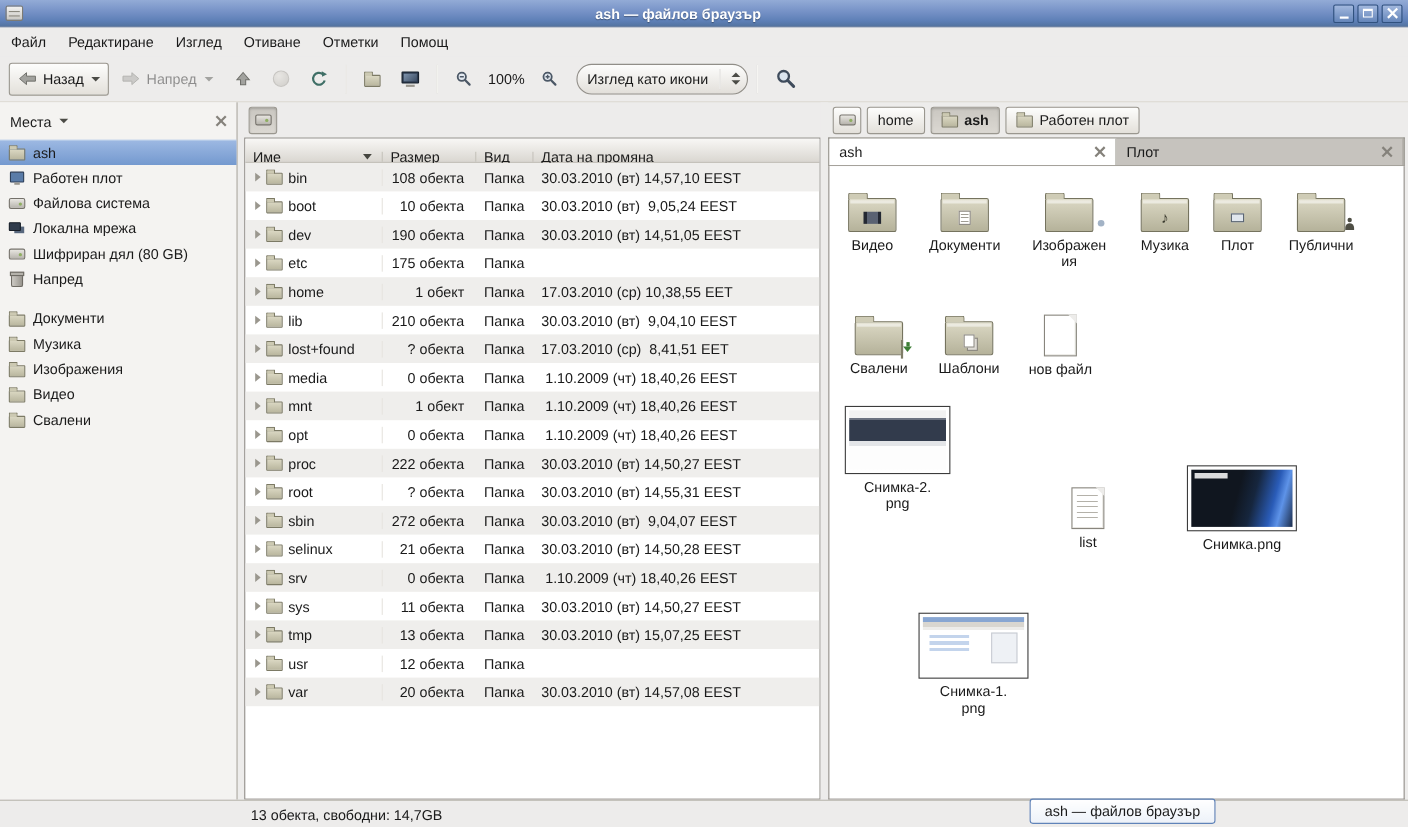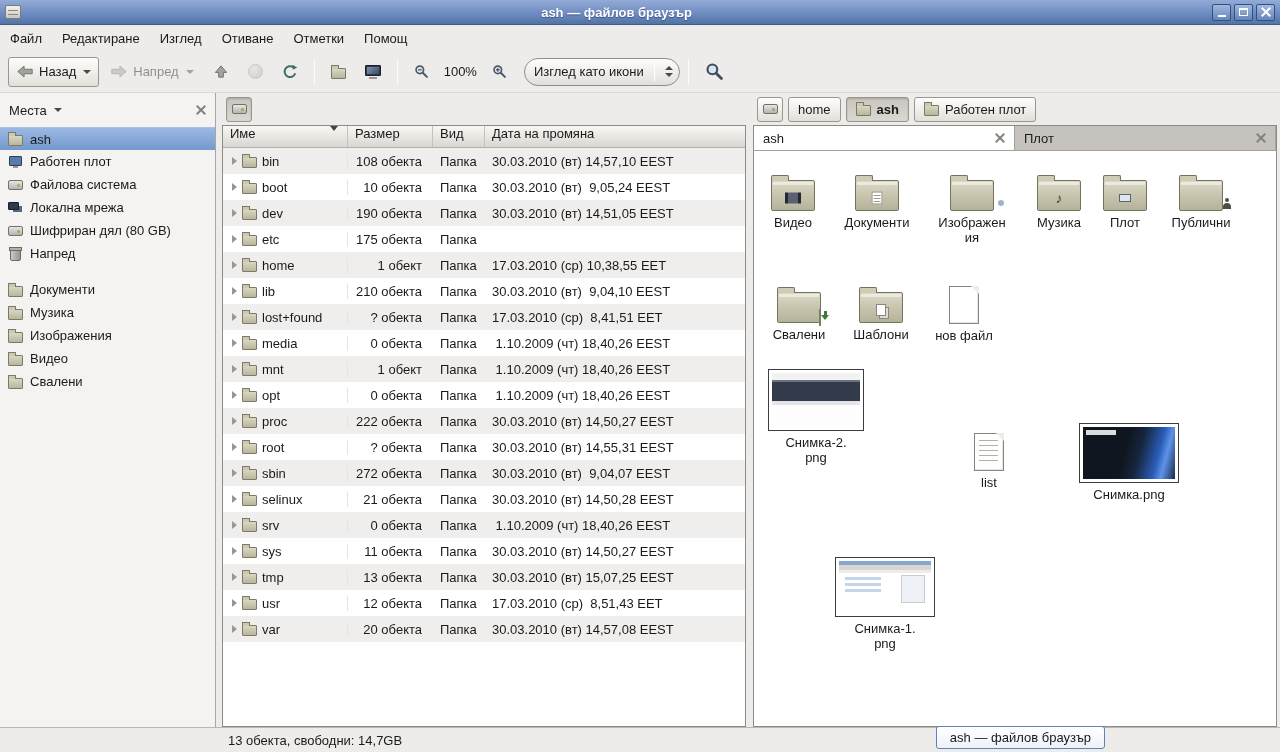--- a/index.html
+++ b/index.html
@@ -100,21 +100,21 @@
   .pane-mid { flex:1; padding:0 0 0 6px; }
   .pane-top { height:32px; display:flex; align-items:center; gap:5px; padding:3px 4px; }
   .crumb { display:flex; align-items:center; gap:6px; height:25px; padding:0 9px;
     border:1px solid #9a978f; border-radius:3px; background:linear-gradient(#fdfdfc,#e3e0da); }
   .crumb.icon-only { width:26px; justify-content:center; padding:0; }
   .crumb.pressed { background:linear-gradient(#c9c6c0,#dbd8d2); box-shadow:inset 0 1px 2px rgba(0,0,0,.18); font-weight:bold; }
 
   .list-wrap { flex:1; border:1px solid #8e8b85; background:#fff; display:flex; flex-direction:column; overflow:hidden; }
   .list-header { display:flex; height:22px; background:linear-gradient(#f8f7f5,#dad7d1);
     border-bottom:1px solid #b3b0a9; flex:none; }
-  .hcell { display:flex; padding:0 7px; border-right:1px solid #c5c2bb; }
+  .hcell { display:flex; align-items:center; padding:0 7px; border-right:1px solid #c5c2bb;margin-top:12px; }
   .sort-caret { width:0; height:0; border-left:4px solid transparent; border-right:4px solid transparent;
     border-top:5px solid #45453f; margin-left:auto; margin-right:2px; }
   .c-name { width:125px; } .c-size { width:85px; } .c-type { width:52px; } .c-date { flex:1; border-right:none; }
   .list-body { flex:1; overflow:hidden; }
   .lrow { display:flex; height:26px; align-items:center; }
   .lrow:nth-child(odd) { background:#efeeec; }
   .cell { padding:0 7px; }
   .cell-name { width:125px; display:flex; align-items:center; gap:5px; padding-left:9px; border-right:1px solid #e6e4df; }
   .cell-size { width:85px; text-align:right; padding-right:11px; }
   .cell-type { width:52px; }
@@ -557,21 +557,20 @@
             <div class="cell cell-date">30.03.2010 (вт) 15,07,25 EEST</div>
           </div>
         <div class="lrow">
             <div class="cell cell-name">
               <span class="expander"></span>
               <span class="f16"></span>
               <span>usr</span>
             </div>
             <div class="cell cell-size">12 обекта</div>
             <div class="cell cell-type">Папка</div>
-            <div class="cell cell-date">17.03.2010 (ср)  8,51,43 EET</div>
           </div>
         <div class="lrow">
             <div class="cell cell-name">
               <span class="expander"></span>
               <span class="f16"></span>
               <span>var</span>
             </div>
             <div class="cell cell-size">20 обекта</div>
             <div class="cell cell-type">Папка</div>
             <div class="cell cell-date">30.03.2010 (вт) 14,57,08 EEST</div>
@@ -680,21 +679,21 @@
         <div class="ilabel">нов файл</div>
       </div>
 
       <div class="icon-item" style="left:12px; top:218px; width:100px;">
         <div class="thumbwrap" style="width:96px;">
             <div class="t2inner"></div>
           </div>
         <div class="ilabel">Снимка-2.
 png</div>
       </div>
-      <div class="icon-item" style="left:200px; top:274px; width:70px;">
+      <div class="icon-item" style="left:200px; top:284px; width:70px;">
         <div class="iic">
             <span class="bigfile">
               <span class="fold"></span>
               <span class="flines"></span>
             </span>
           </div>
         <div class="ilabel">list</div>
       </div>
       <div class="icon-item" style="left:322px; top:272px; width:106px;">
         <div class="thumbwrap" style="width:100px;">

